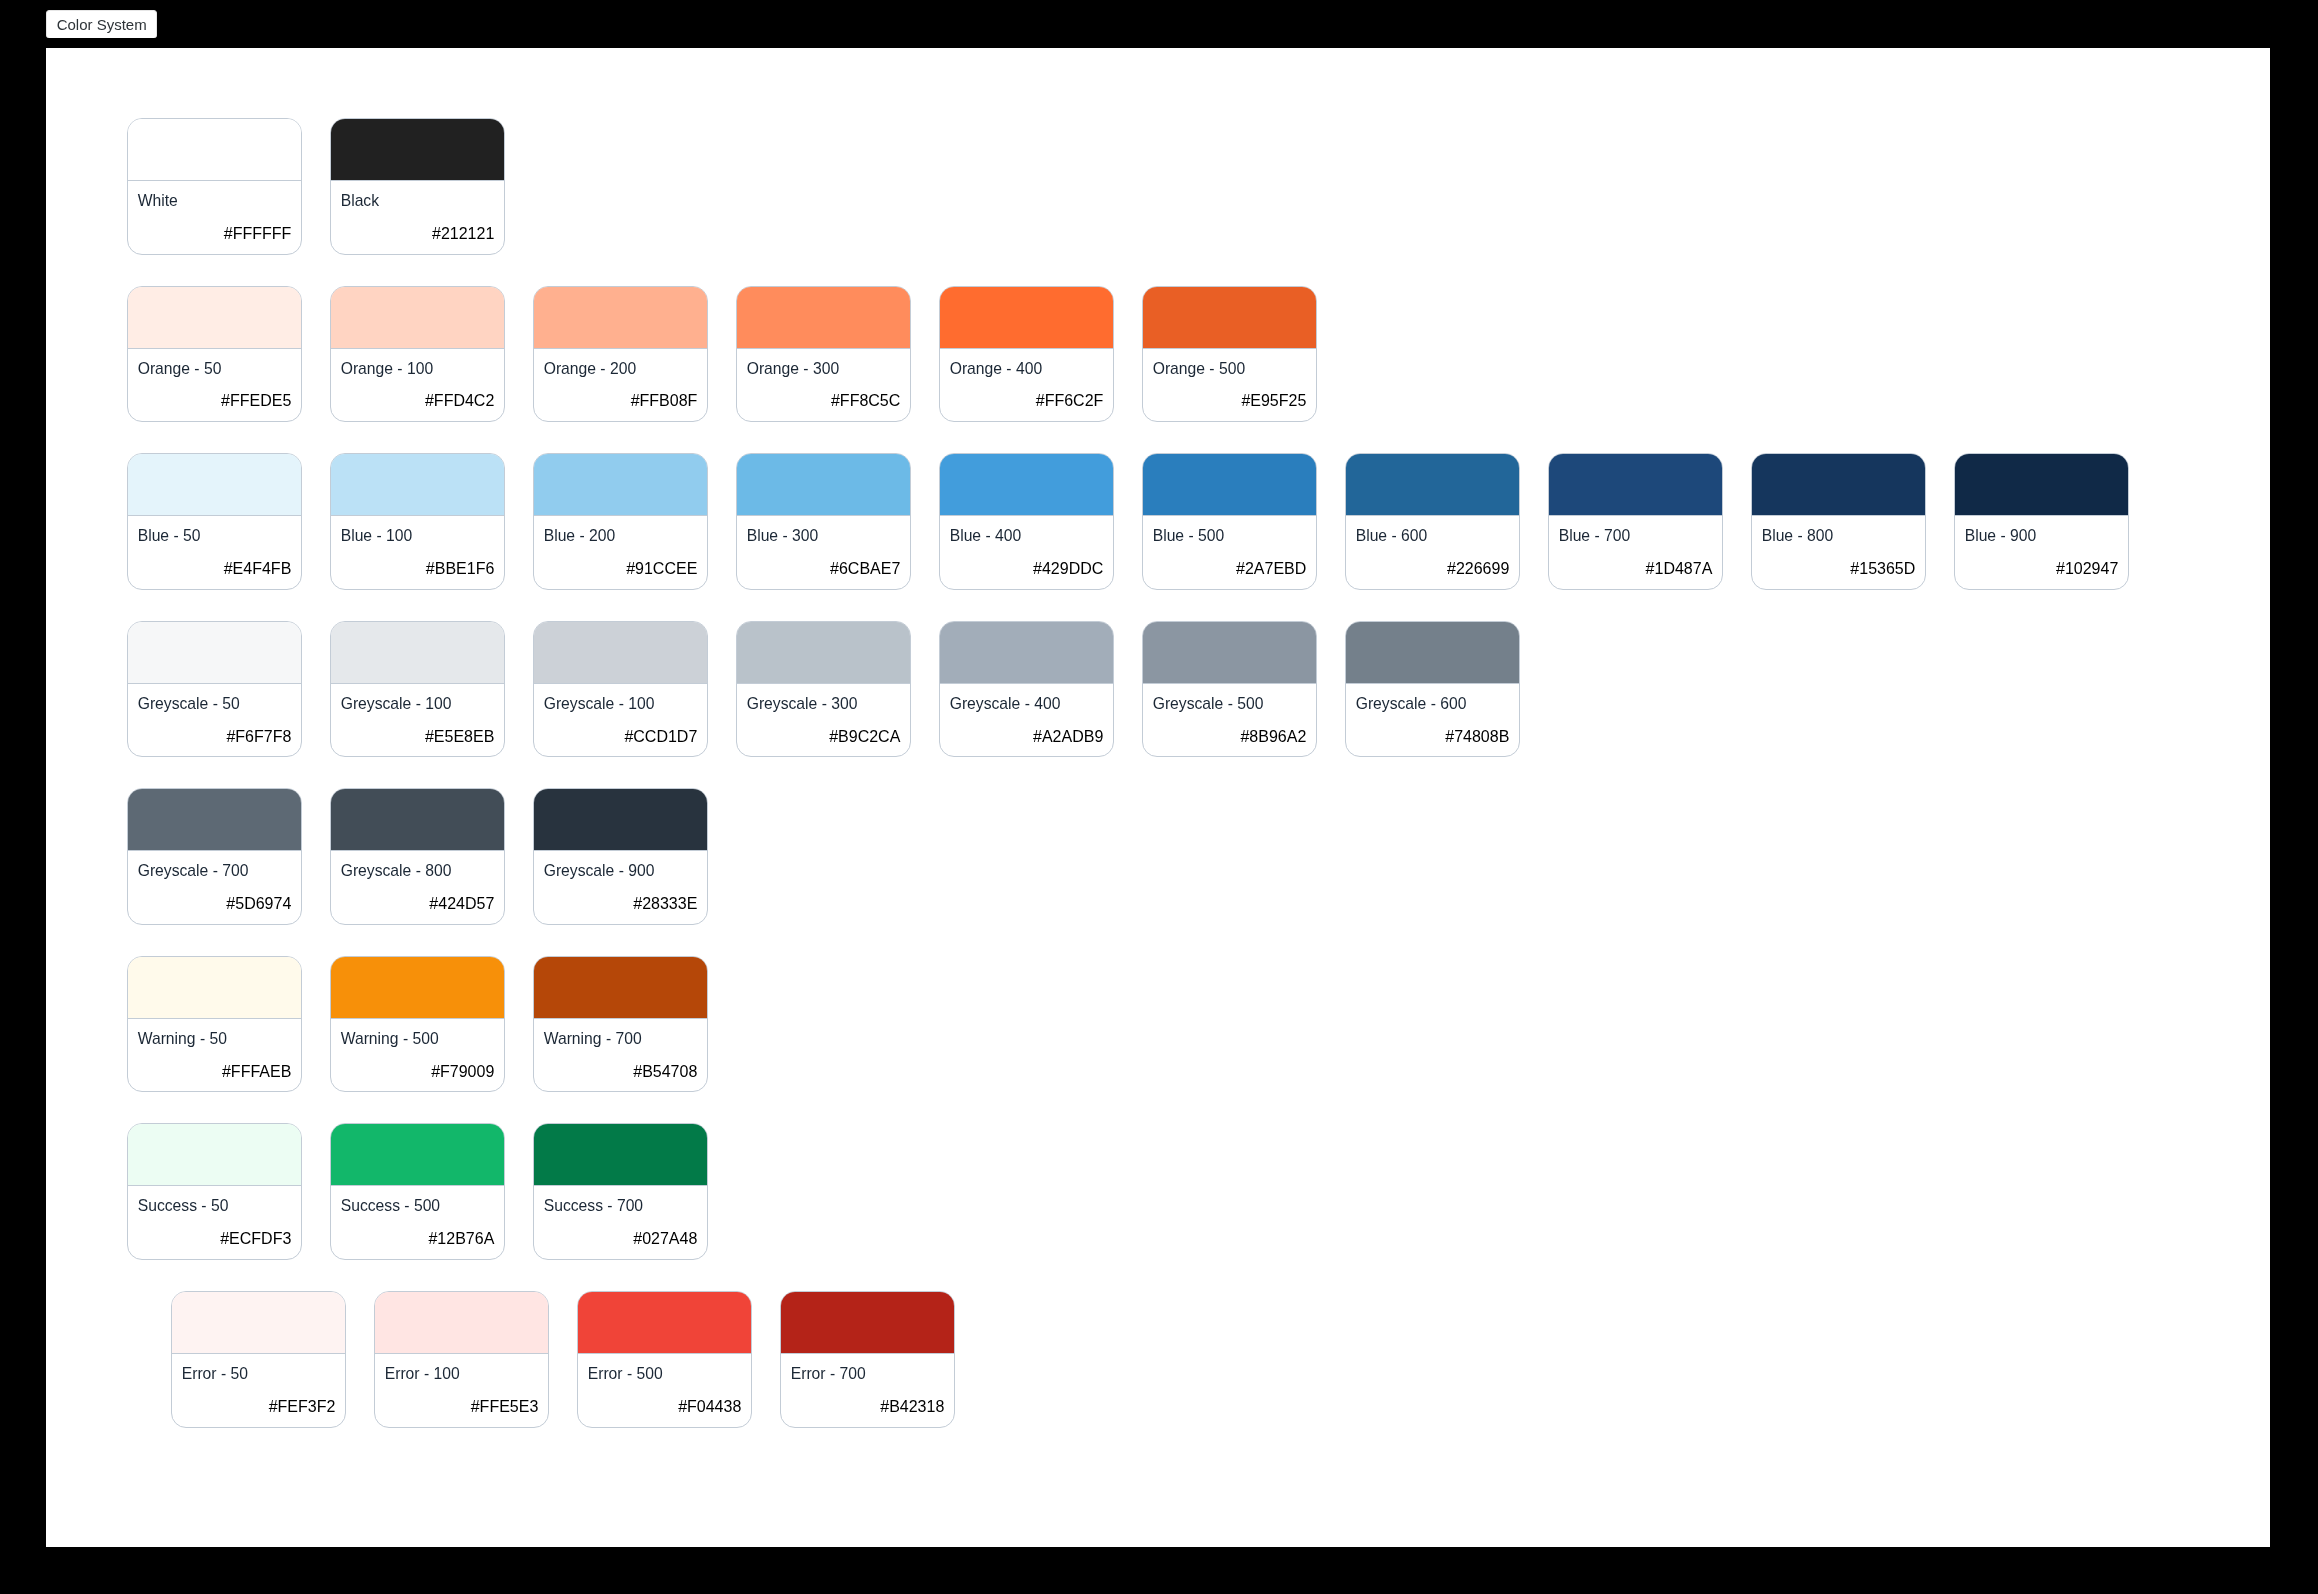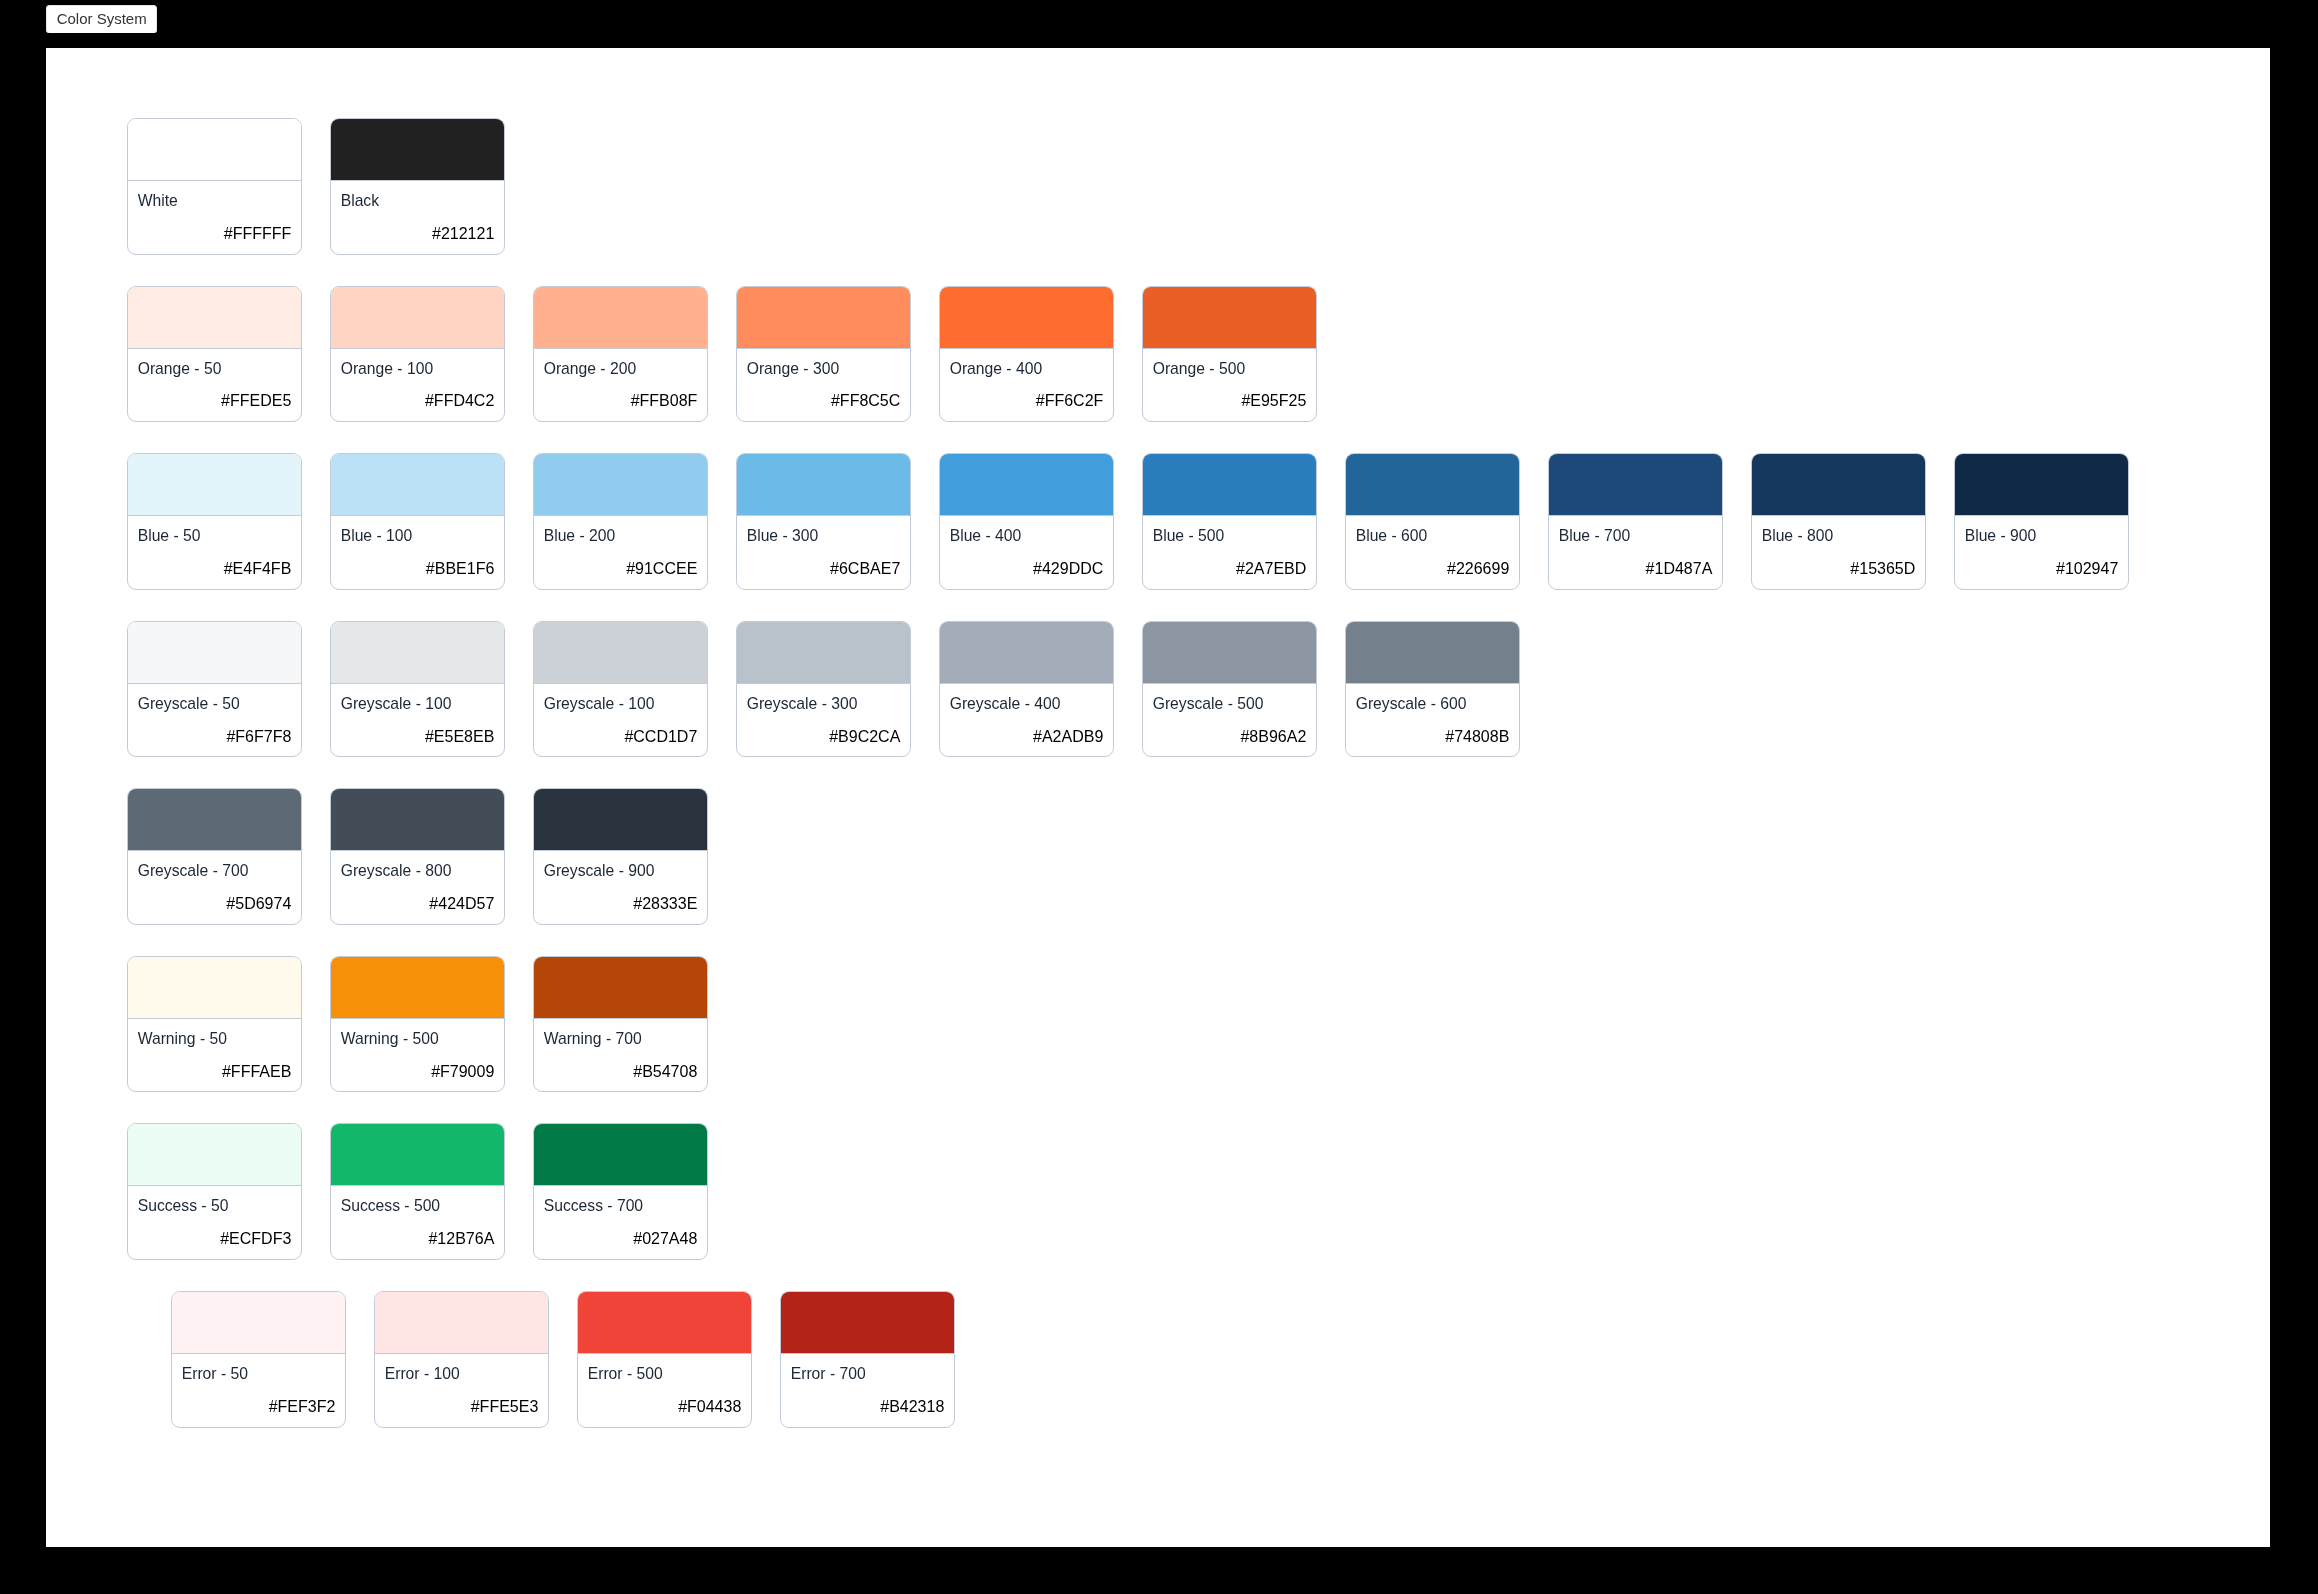--- a/index.html
+++ b/index.html
@@ -18,21 +18,21 @@
     width: 2319px;
     height: 1594px;
     background: #000000;
   }
   
   .tab-bar {
     position: absolute;
     left: 46px;
     top: 4.8px;
     display: flex;
-    align-items: flex-start;
+    align-items: center;
     height: 39px;
   }
   .tab-chip {
     background: #ffffff;
     border: 0.6px solid #e6e6e6;
     border-bottom: none;
     border-radius: 3.6px 3.6px 3px 3px;
     padding: 5.4px 9.7px 6.6px 9.7px;
     font-size: 15px;
     line-height: 1;
@@ -60,21 +60,21 @@
     flex-wrap: nowrap;
     align-items: flex-start;
     margin-bottom: 31px;
   }
   .swatch-row:last-child { margin-bottom: 0; padding-left: 44px; }
   .swatch-card {
     width: 175px;
     min-width: 175px;
     margin-right: 28px;
     border: 1.8px solid #c3ccd6;
-    border-radius: 9px;
+    border-radius: 15px;
     background: #ffffff;
     overflow: hidden;
   }
   .swatch-card:last-child { margin-right: 2px; }
   .swatch-color {
     height: 62px;
     width: 100%;
     border-bottom: 1.8px solid #c3ccd6;
   }
   .swatch-meta {

